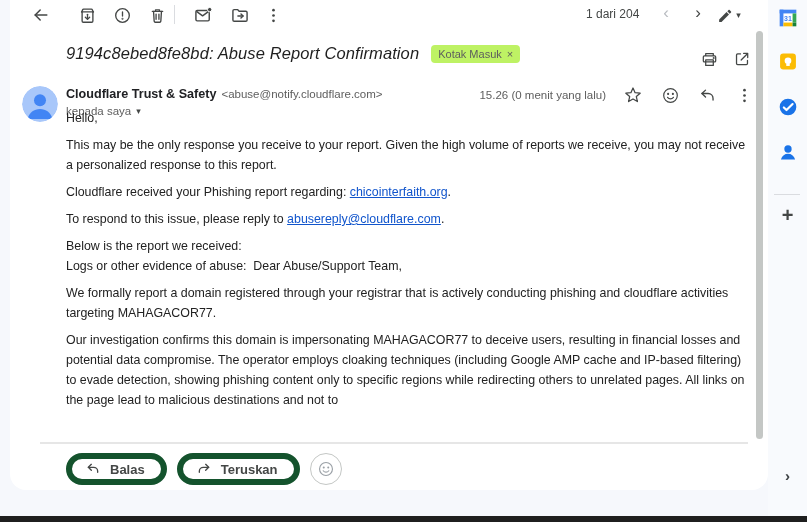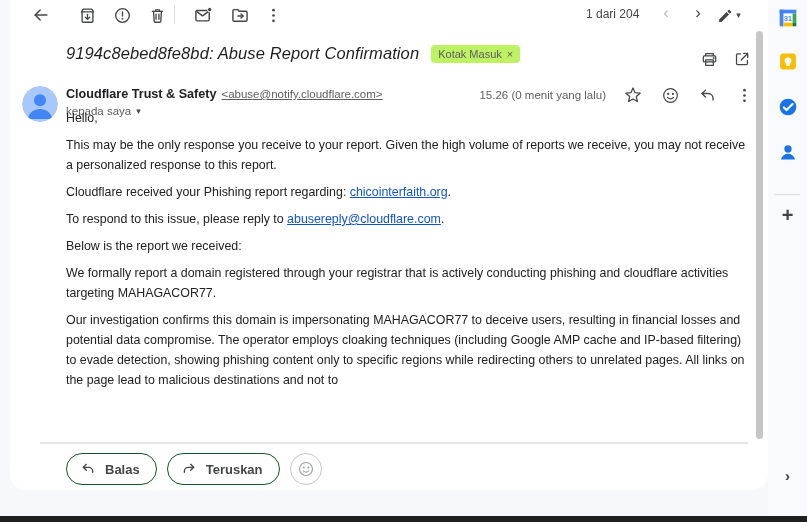--- a/index.html
+++ b/index.html
@@ -19,38 +19,38 @@
   
   .subject-row{position:absolute;left:56px;top:44px;display:flex;align-items:center;gap:12px;}
   .subject{font-size:16.5px;color:#1f1f1f;letter-spacing:.1px;font-style:italic;}
   .chip{display:flex;align-items:center;gap:5px;background:#bef264;border-radius:4px;
         padding:3px 7px;font-size:11px;color:#5e5e5e;}
   .chip .x{font-size:11px;color:#5e5e5e;cursor:pointer;}
   
   .avatar{position:absolute;left:12px;top:86px;width:36px;height:36px;border-radius:50%;overflow:hidden;}
   .sender-line{position:absolute;left:56px;top:87px;display:flex;align-items:baseline;gap:5px;white-space:nowrap;}
   .sender-name{font-size:12.6px;font-weight:bold;color:#202124;}
-  .sender-email{font-size:11.5px;color:#5e5e5e;text-decoration:underline;}
+  .sender-email{font-size:11.5px;color:#5e5e5e;}
   .to-line{position:absolute;left:56px;top:105px;font-size:11.5px;color:#5e5e5e;display:flex;align-items:center;gap:3px;}
   .meta{position:absolute;right:14px;top:85px;display:flex;align-items:center;gap:17px;}
   .meta .time{font-size:11.5px;color:#5e5e5e;white-space:nowrap;}
   .meta .micon{width:20px;height:20px;}
   
   .body-wrap{position:absolute;left:56px;top:108px;width:684px;height:315px;overflow:hidden;
              font-size:12.4px;line-height:20px;color:#222;}
   .para{margin:7px 0 0 0;white-space:pre-wrap;}
   .para.first{margin-top:0;}
   .para.g-big{margin-top:15px;}
   .para.g-none{margin-top:0;}
   .blink{color:#1155cc;text-decoration:underline;cursor:pointer;}
   .h-div{position:absolute;left:30px;top:442px;width:708px;height:2px;background:#e6e6e6;}
   
   .footer{position:absolute;left:56px;top:453px;display:flex;align-items:center;gap:10px;}
   .pill{display:flex;align-items:center;gap:9px;height:32px;padding:0 16px 0 13px;
-        border:1px solid #14532d;border-radius:17px;background:#fff;font-size:13px;
+        border:6px solid #14532d;border-radius:17px;background:#fff;font-size:13px;
         font-weight:bold;color:#444746;cursor:pointer;}
   .emoji-btn{width:32px;height:32px;border:1px solid #c4c7c5;border-radius:50%;background:#fff;
              display:flex;align-items:center;justify-content:center;cursor:pointer;}
   
   .scroll-thumb{position:absolute;left:756px;top:31px;width:7px;height:408px;background:#c4c7c5;border-radius:4px;}
   
   .panel{position:absolute;left:768px;top:0;width:39px;height:516px;background:#f8fafd;}
   .p-icon{position:absolute;left:50%;transform:translateX(-50%);cursor:pointer;}
   .p-div{position:absolute;left:6px;top:194px;width:26px;height:1px;background:#dadce0;}
   .p-plus{top:204px;font-size:20px;color:#444746;font-weight:bold;}
@@ -203,20 +203,21 @@
           </svg>
       </span>
     </div>
 
     <div class="body-wrap">
         <div class="para g-normal first">Hello,</div>
         <div class="para g-normal">This may be the only response you receive to your report. Given the high volume of reports we receive, you may not receive a personalized response to this report.</div>
         <div class="para g-normal">Cloudflare received your Phishing report regarding: <a href="#" class="blink">chicointerfaith.org</a>.</div>
         <div class="para g-normal">To respond to this issue, please reply to <a href="#" class="blink">abusereply@cloudflare.com</a>.</div>
         <div class="para g-normal">Below is the report we received:</div>
+        <div class="para g-none">Logs or other evidence of abuse:  Dear Abuse/Support Team,</div>
         <div class="para g-normal">We formally report a domain registered through your registrar that is actively conducting phishing and cloudflare activities targeting MAHAGACOR77.</div>
         <div class="para g-normal">Our investigation confirms this domain is impersonating MAHAGACOR77 to deceive users, resulting in financial losses and potential data compromise. The operator employs cloaking techniques (including Google AMP cache and IP-based filtering) to evade detection, showing phishing content only to specific regions while redirecting others to unrelated pages. All links on the page lead to malicious destinations and not to</div>
       </div>
 
     <div class="h-div"></div>
 
     <div class="footer">
       <button class="pill">
         <svg width="16" height="16" viewBox="0 0 24 24" fill="none" stroke="#444746" stroke-width="2" stroke-linecap="round" stroke-linejoin="round">
             <path d="M9.5 14L5 9.5 9.5 5"></path>

